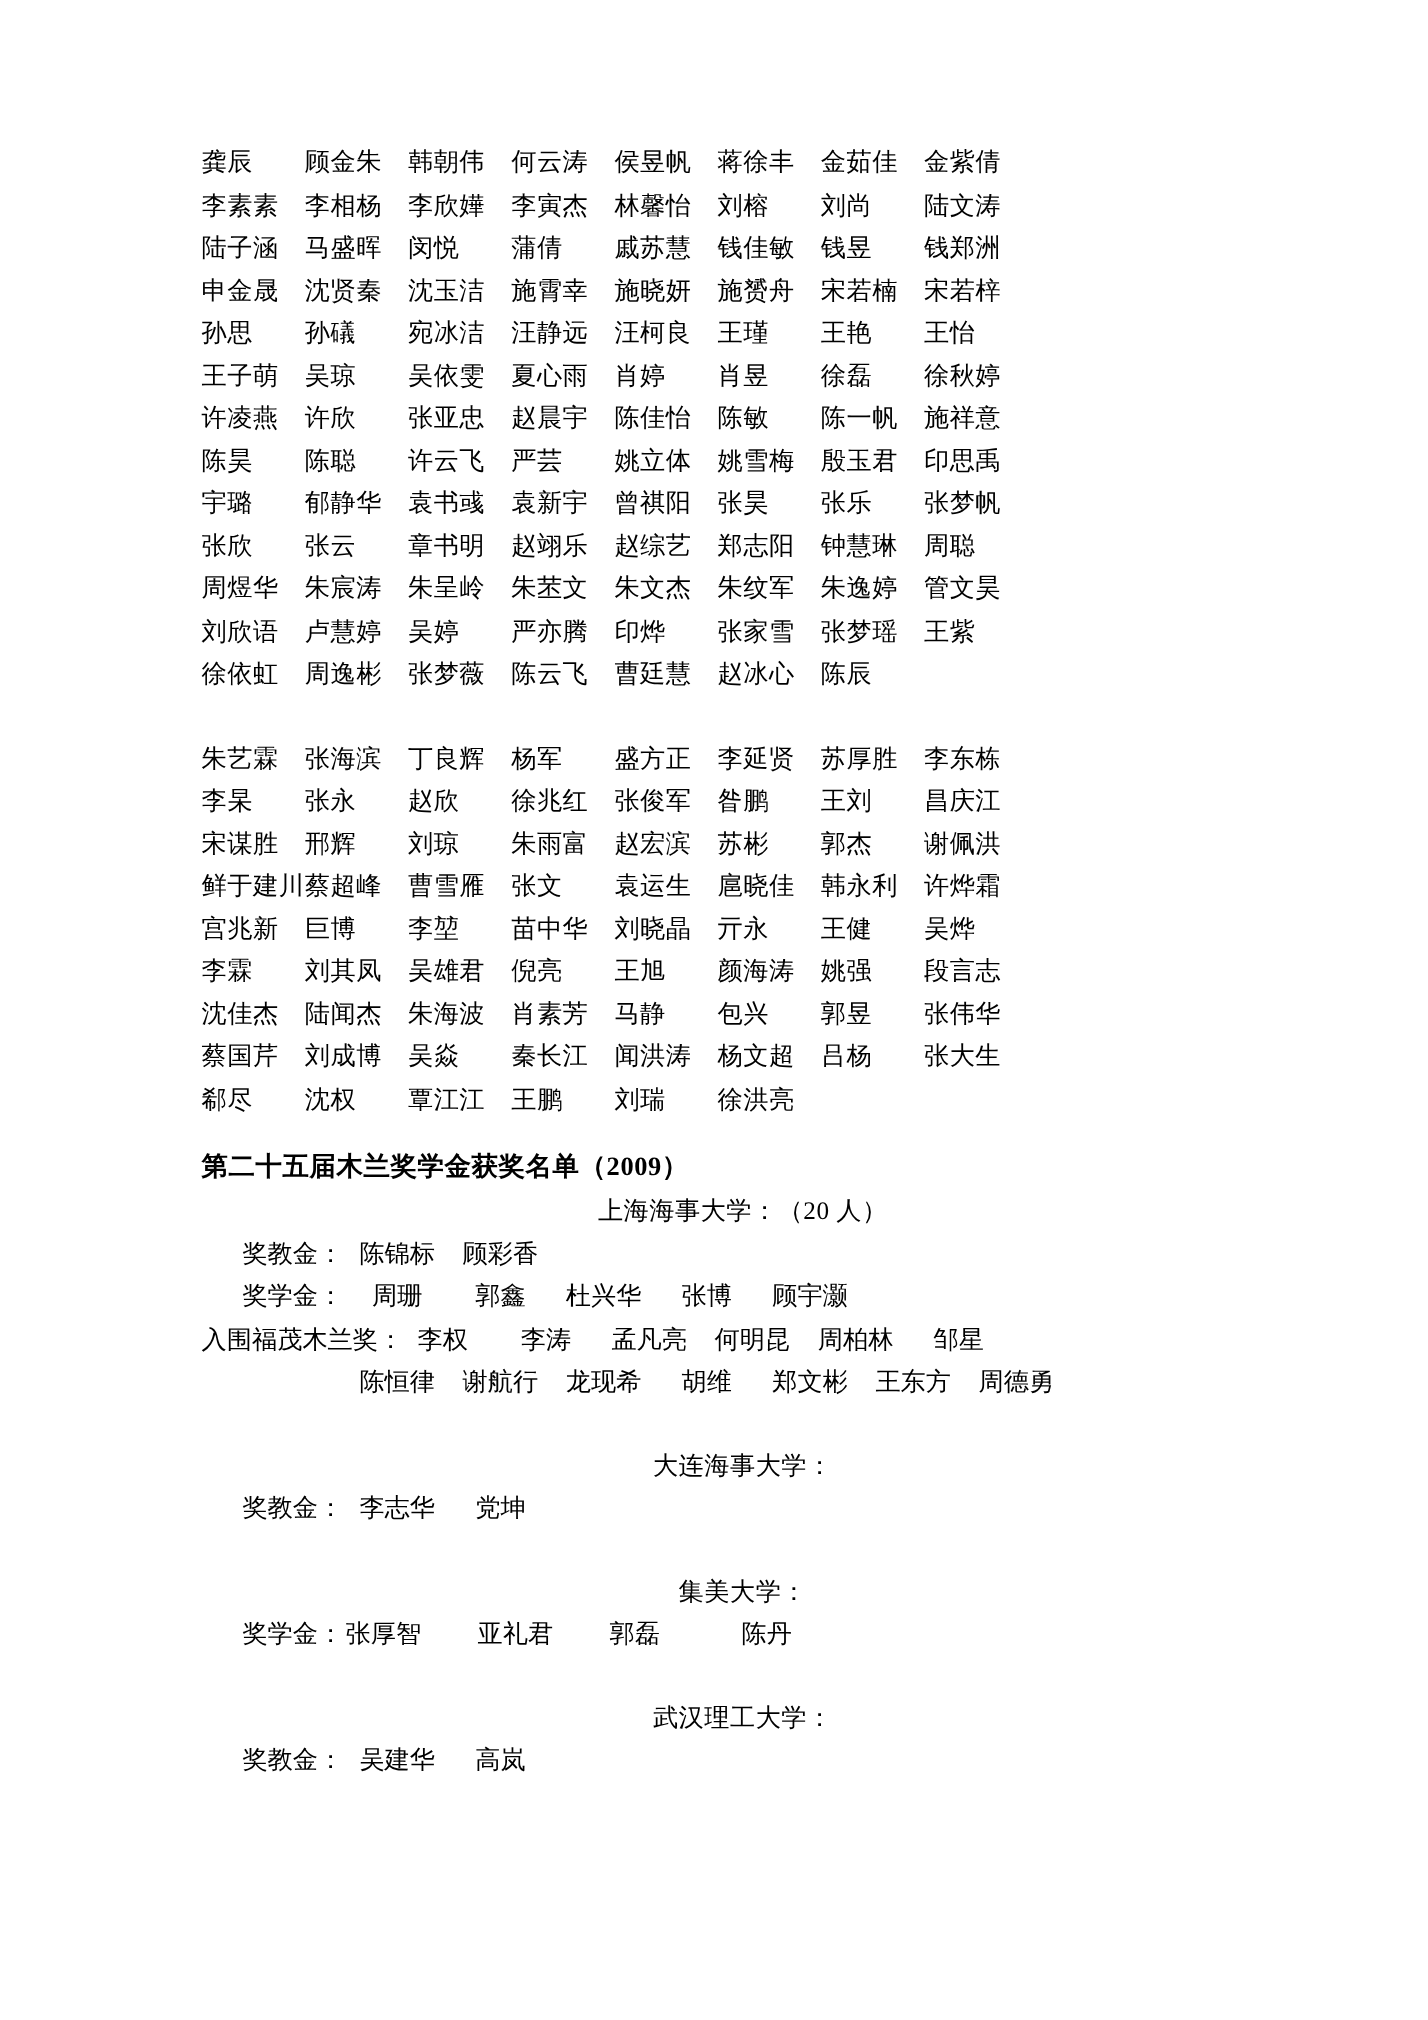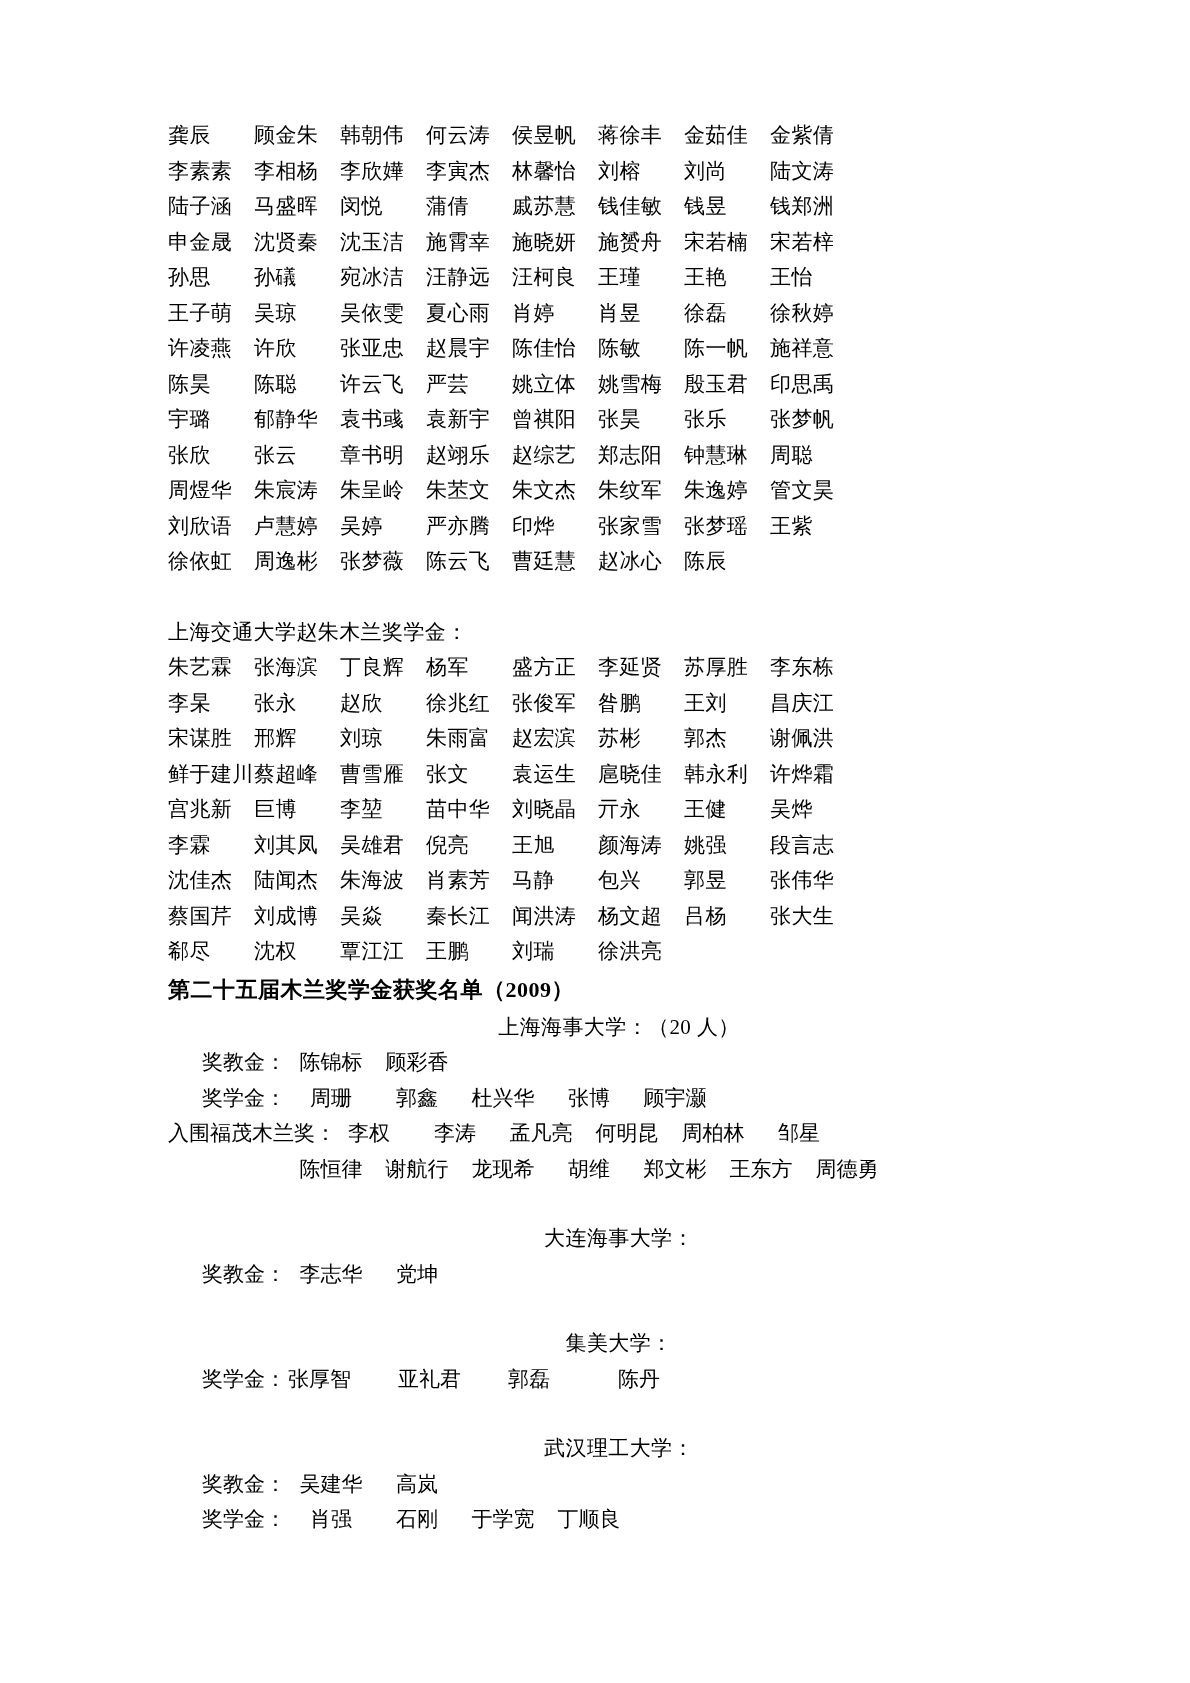--- a/index.html
+++ b/index.html
@@ -38,20 +38,21 @@
   .section-label {
     font-size: 21px;
     line-height: 35.5px;
     letter-spacing: 0.4px;
   }
   .heading {
     font-size: 22px;
     font-weight: bold;
     line-height: 40px;
     letter-spacing: 0.5px;
+    margin-top: 18px;
   }
   .sub-line {
     font-size: 21px;
     line-height: 35.5px;
     letter-spacing: 0.4px;
     text-align: center;
   }
   .award-row {
     font-size: 21px;
     line-height: 35.5px;
@@ -190,21 +191,20 @@
       <div class="cell">张梦薇</div>
       <div class="cell">陈云飞</div>
       <div class="cell">曹廷慧</div>
       <div class="cell">赵冰心</div>
       <div class="cell">陈辰</div>
       <div class="cell"></div>
     </div>
 
   <div class="spacer-line"></div>
 
-  <div class="section-label">上海交通大学赵朱木兰奖学金：</div>
 
   <div class="name-grid" id="sjtu-name-grid">
       <div class="cell">朱艺霖</div>
       <div class="cell">张海滨</div>
       <div class="cell">丁良辉</div>
       <div class="cell">杨军</div>
       <div class="cell">盛方正</div>
       <div class="cell">李延贤</div>
       <div class="cell">苏厚胜</div>
       <div class="cell">李东栋</div>
@@ -284,16 +284,15 @@
       <div class="award-row"><span class="lbl"></span><span class="nm">陈恒律</span><span class="nm">谢航行</span><span class="nm">龙现希</span><span class="nm">胡维</span><span class="nm">郑文彬</span><span class="nm">王东方</span><span class="nm">周德勇</span></div>
       <div class="gap"></div>
       <div class="sub-line">大连海事大学：</div>
       <div class="award-row"><span class="lbl">奖教金：</span><span class="nm">李志华</span><span class="nm">党坤</span></div>
       <div class="gap"></div>
       <div class="sub-line">集美大学：</div>
       <div class="award-row"><span class="lbl">奖学金：</span><span class="nm-wide">张厚智</span><span class="nm-wide">亚礼君</span><span class="nm-wide">郭磊</span><span class="nm-wide">陈丹</span></div>
       <div class="gap"></div>
       <div class="sub-line">武汉理工大学：</div>
       <div class="award-row"><span class="lbl">奖教金：</span><span class="nm">吴建华</span><span class="nm">高岚</span></div>
-      <div class="award-row"><span class="lbl">奖学金：</span><span class="nm">肖强</span><span class="nm">石刚</span><span class="nm">于学宽</span><span class="nm">丁顺良</span></div>
     </div>
 
 </div>
 
 </body></html>

